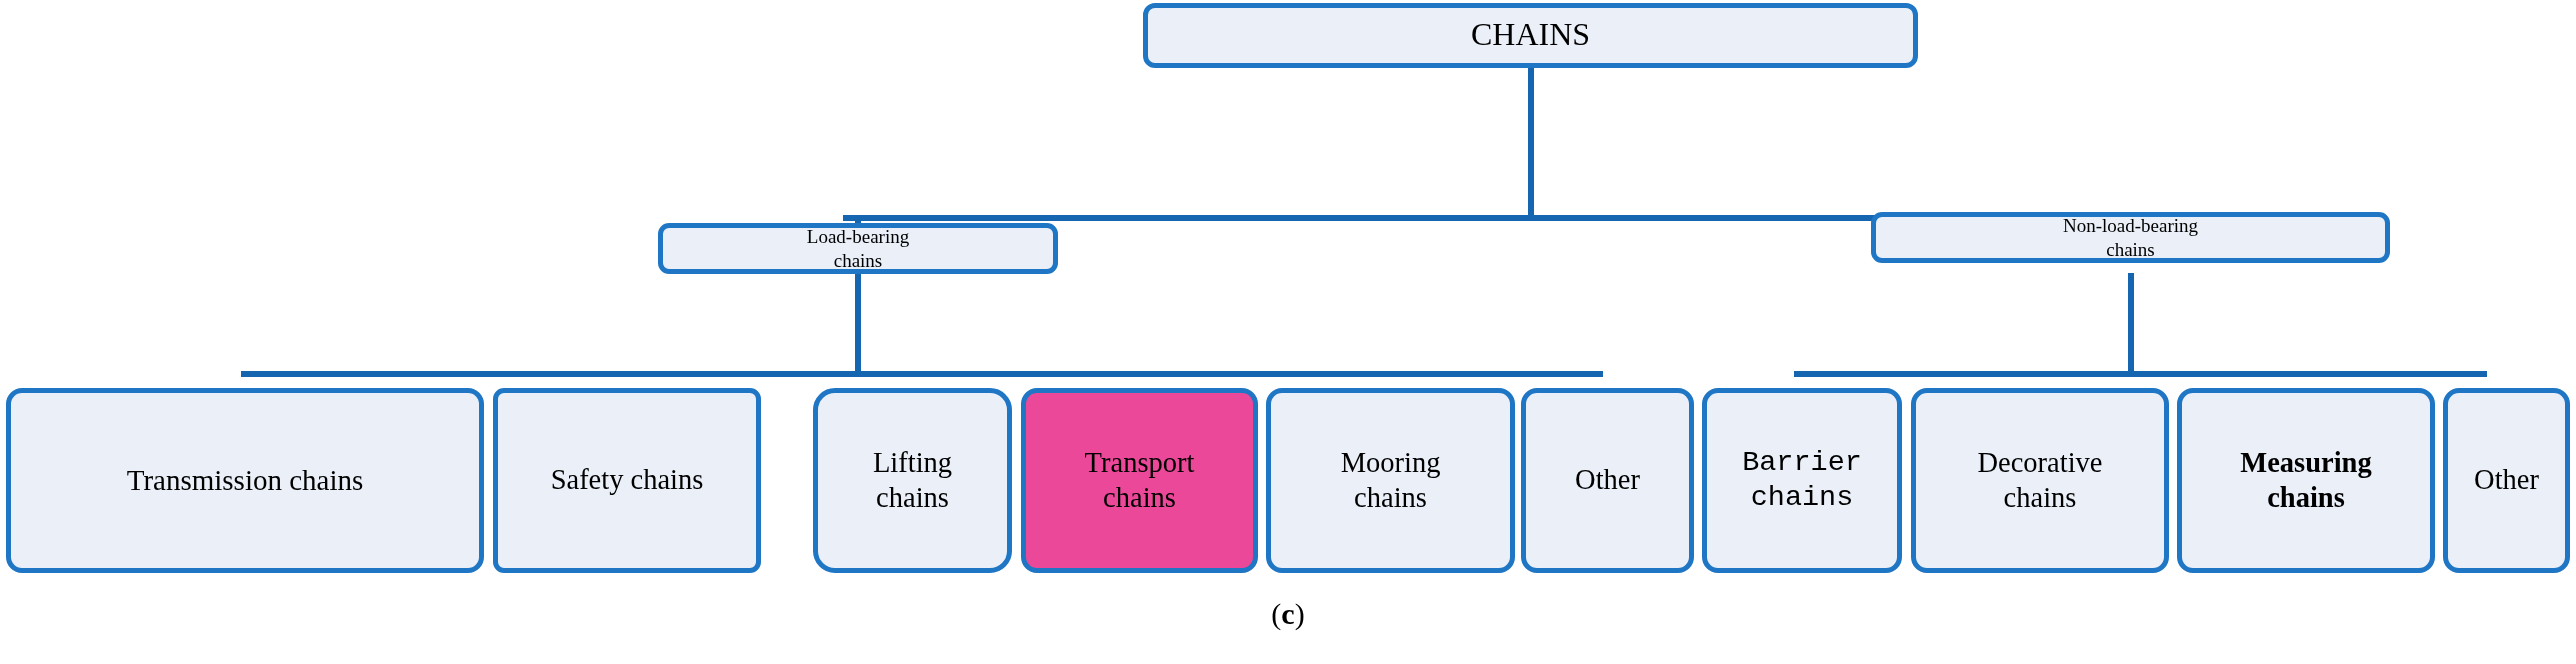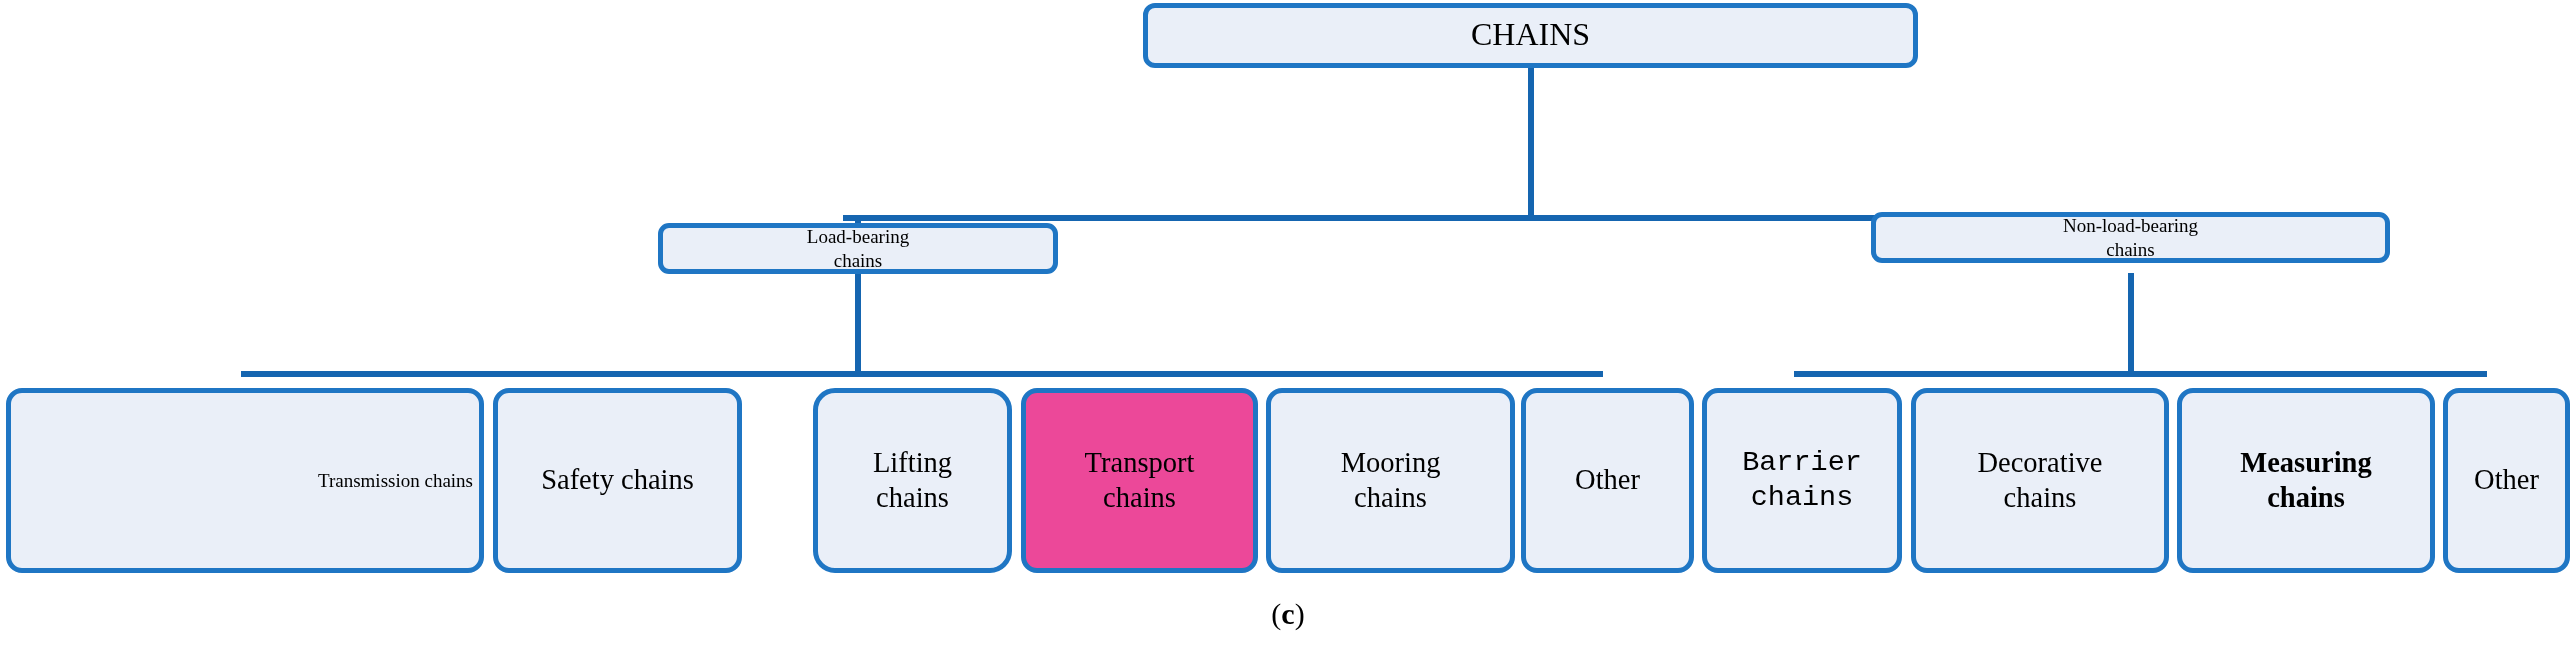--- a/index.html
+++ b/index.html
@@ -66,21 +66,21 @@
   .node.l2.left  { left: 658px; top: 223px; width: 400px; }
   .node.l2.right { left: 1871px; top: 212px; width: 519px; }
 
   
   .node.l3 {
     top: 388px;
     height: 185px;
     border-radius: 16px;
     font-size: 28.5px;
   }
-  .node.l3.wide { font-size: 19px; text-align: right; }
+  .node.l3.wide { font-size: 29px; }
 
   
   .hline {
     position: absolute;
     height: 6px;
     background: #1565b0;
     z-index: 1;
   }
   .vline {
     position: absolute;
@@ -139,21 +139,21 @@
       <span class="line2">chains</span>
     </span>
   </div>
 
   <div class="node l3 wide" style="left: 6px; width: 478px; background: rgb(234, 239, 248); border-color: rgb(31, 118, 196); color: rgb(0, 0, 0);">
     <span class="txt">
       <span class="line1">Transmission chains</span>
     </span>
   </div>
 
-  <div class="node l3" style="left: 493px; width: 249px; background: rgb(234, 239, 248); border-color: rgb(31, 118, 196); color: rgb(0, 0, 0);">
+  <div class="node l3" style="left: 493px; width: 268px; background: rgb(234, 239, 248); border-color: rgb(31, 118, 196); color: rgb(0, 0, 0); border-radius: 11px;">
     <span class="txt">
       <span class="line1">Safety chains</span>
     </span>
   </div>
 
   <div class="node l3" style="left: 813px; width: 199px; background: rgb(234, 239, 248); border-color: rgb(31, 118, 196); color: rgb(0, 0, 0); border-radius: 22px;">
     <span class="txt">
       <span class="line1">Lifting</span>
       <span class="line2">chains</span>
     </span>

